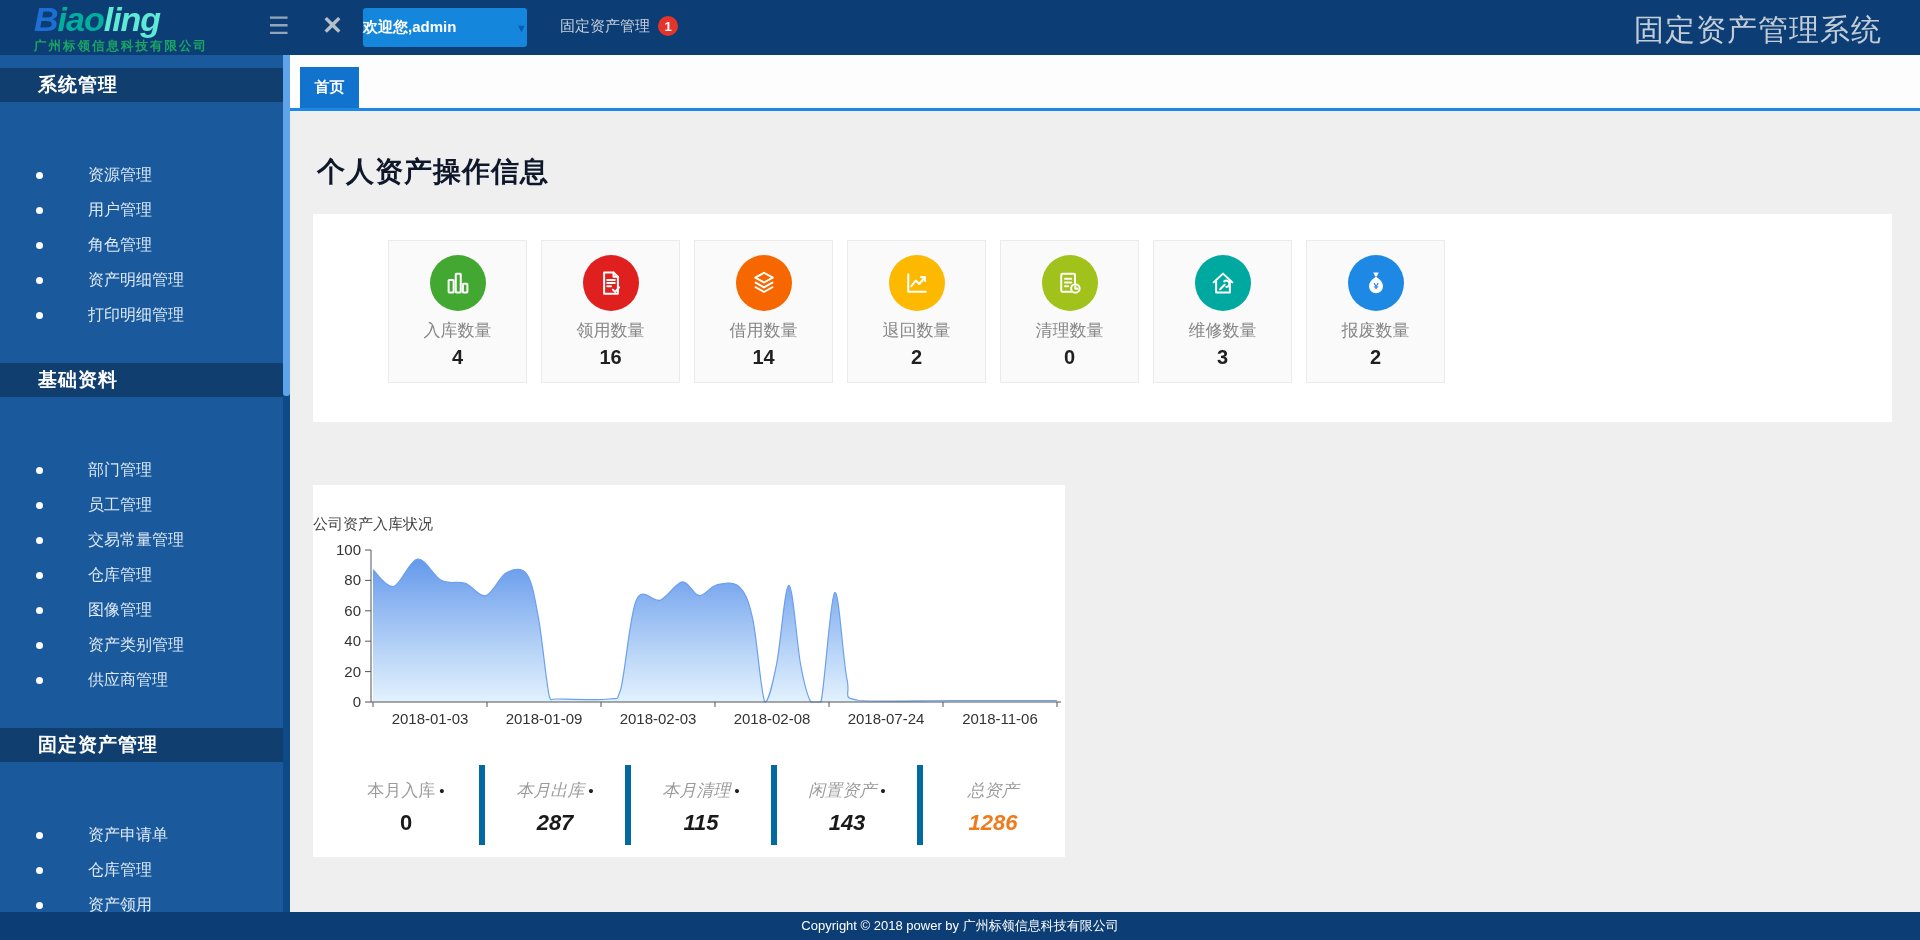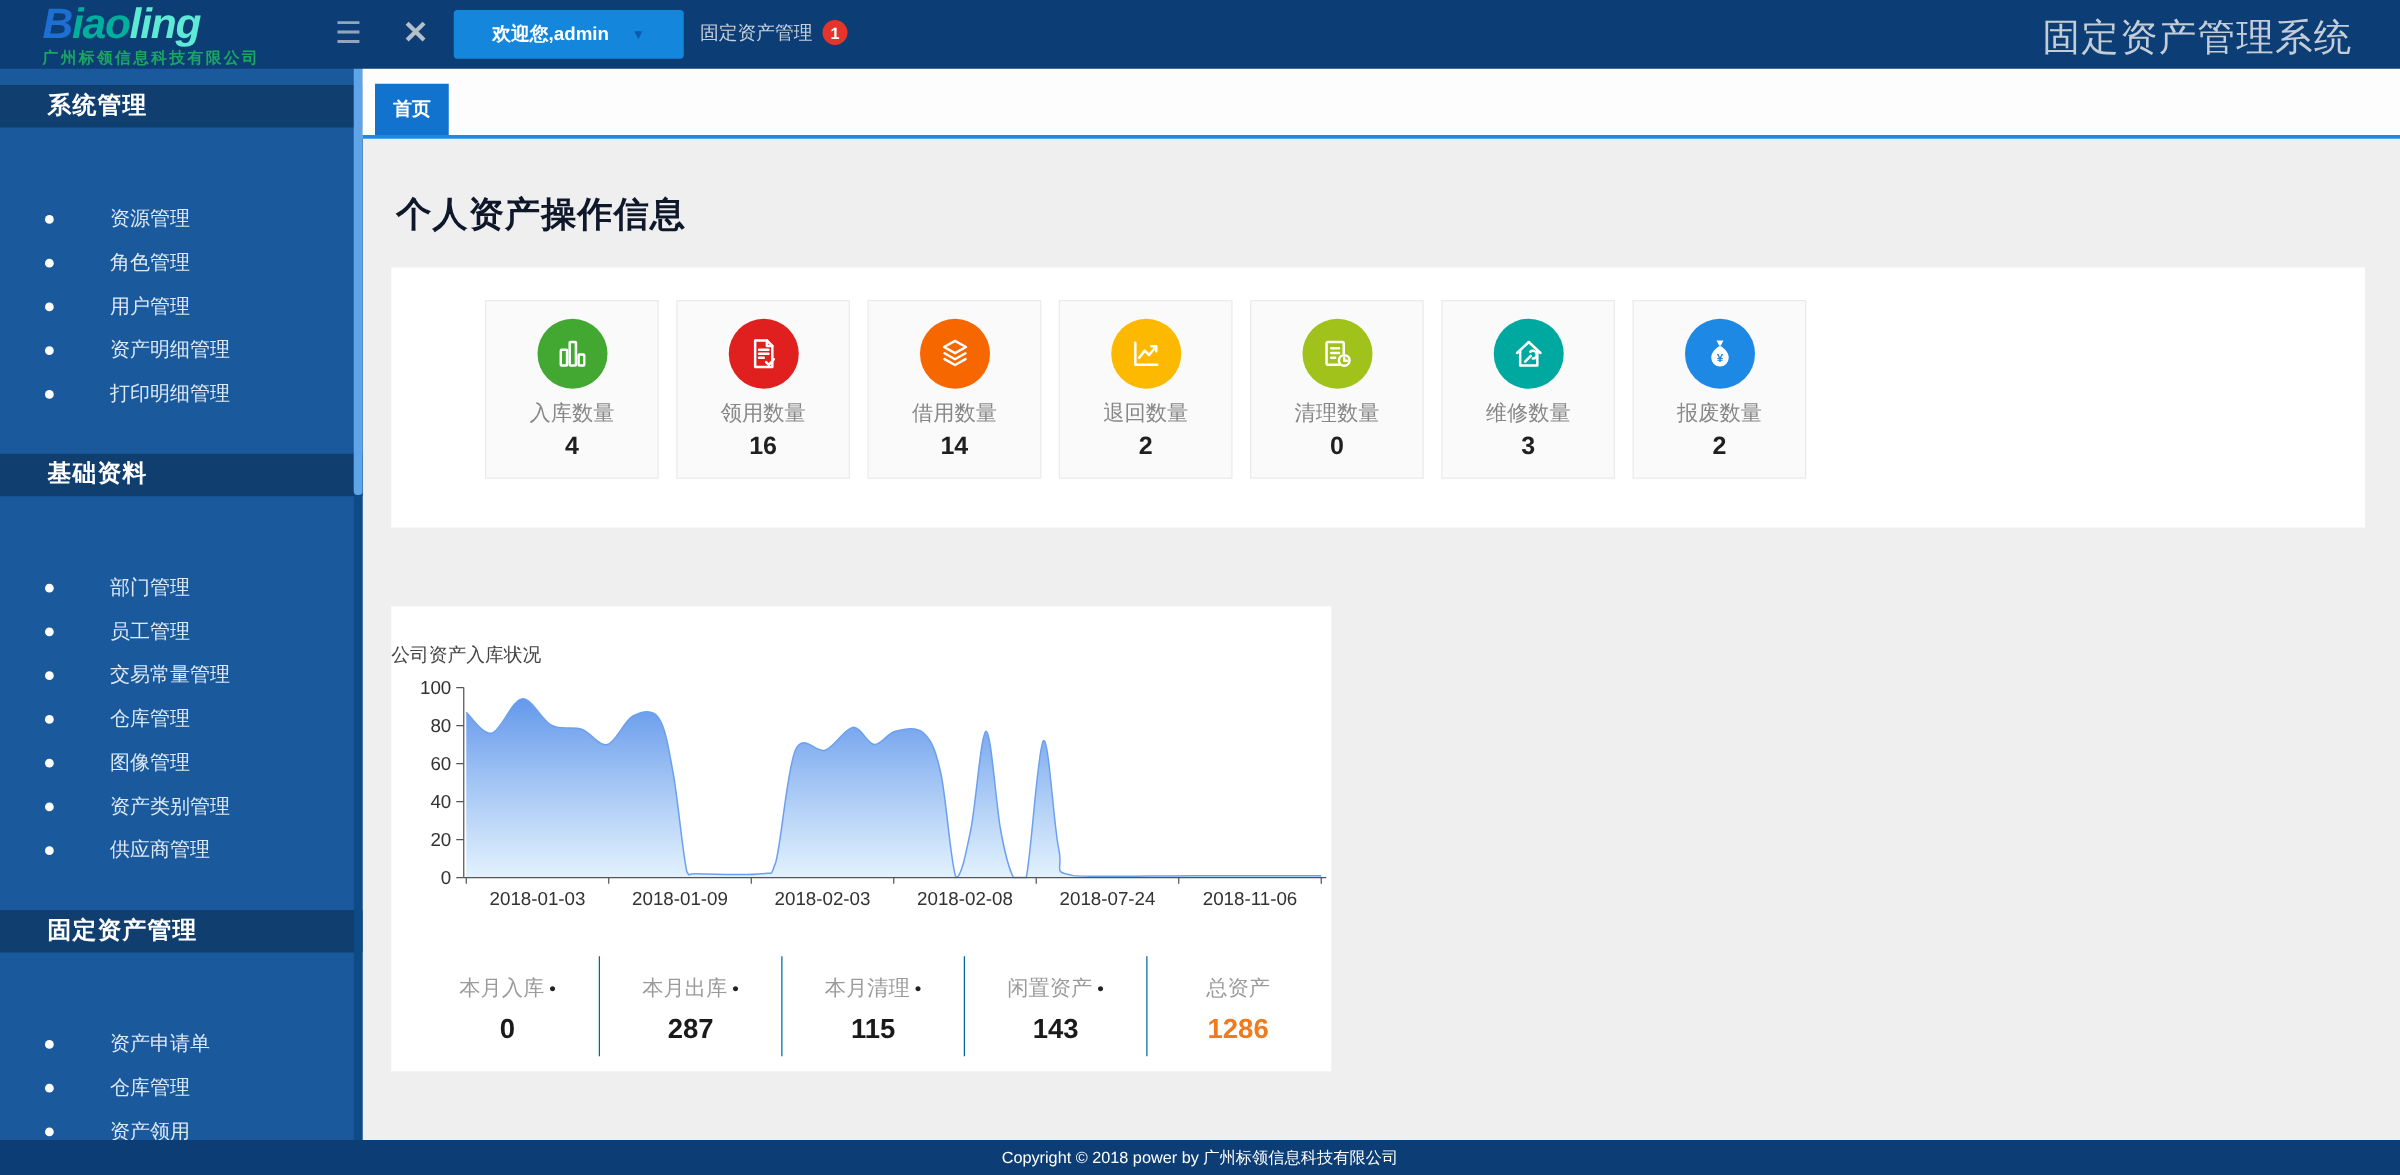--- a/index.html
+++ b/index.html
@@ -6,21 +6,21 @@
   html,body { width:1920px; height:940px; overflow:hidden; font-family:"Liberation Sans",sans-serif; background:#efefef; }
 
   
   .header { position:absolute; left:0; top:0; width:1920px; height:55px; background:#0c3e75; z-index:30; }
   .logo-box { position:absolute; left:34px; top:2px; cursor:pointer; }
   .logo-text { font-size:34px; font-style:italic; font-weight:bold; letter-spacing:-1px; line-height:34px; }
   .logo-b { color:#1d6fd3; } .logo-mid { color:#00b09c; } .logo-tail { color:#5eead4; }
   .logo-sub { font-size:12.5px; letter-spacing:2px; color:#1ba563; font-weight:bold; margin-top:2px; }
   .menu-toggle { position:absolute; left:268px; top:12px; font-size:24px; color:#92a5bb; cursor:pointer; }
   .close-x { position:absolute; left:322px; top:11px; font-size:25px; font-weight:bold; color:#b4bfcb; cursor:pointer; }
-  .admin-btn { position:absolute; left:363px; top:8px; width:184px; height:39px; background:#1487dd; border:none; border-radius:3px; color:#fff; font-size:15px; font-weight:bold; cursor:pointer; font-family:inherit; display:flex; align-items:center; justify-content:center; gap:18px; }
+  .admin-btn { position:absolute; left:363px; top:8px; width:164px; height:39px; background:#1487dd; border:none; border-radius:3px; color:#fff; font-size:15px; font-weight:bold; cursor:pointer; font-family:inherit; display:flex; align-items:center; justify-content:space-between; gap:18px; }
   .admin-caret { font-size:11px; color:#0b5bb0; }
   .reminder { position:absolute; left:560px; top:16px; font-size:15px; color:#c6d0dc; display:flex; align-items:center; gap:8px; }
   .badge { display:inline-flex; align-items:center; justify-content:center; width:20px; height:20px; border-radius:50%; background:#e5342c; color:#fff; font-size:13px; font-weight:bold; }
   .app-title { position:absolute; right:38px; top:10px; font-size:30px; color:#c3cdd8; letter-spacing:1px; }
 
   
   .sidebar { position:absolute; left:0; top:47px; width:290px; height:885px; background:#1a5a9c; z-index:10; }
   .sb-section { height:34px; line-height:34px; background:#103e6f; color:#fff; font-size:19px; font-weight:bold; padding-left:38px; letter-spacing:1px; cursor:pointer; }
   .sb-ul { list-style:none; padding-top:28px;margin-top:28px; }
   .sb-ul.end { margin-bottom:30px; }
@@ -44,21 +44,21 @@
   .stat-label { font-size:17px; color:#878787; }
   .stat-value { font-size:20px; font-weight:bold; color:#1f1f1f; margin-top:4px; }
 
   .chart-panel { position:absolute; left:23px; top:374px; width:752px; height:372px; background:#fff; }
   .chart-title { padding-top:30px; font-size:15px; font-weight:normal; color:#444; }
   .chart-svg { position:absolute; left:0; top:55px; }
   .chart-svg text { font-family:"Liberation Sans",sans-serif; }
 
   .summary-row { position:absolute; left:20px; top:280px; width:730px; height:80px; display:flex; }
   .sum-col { width:146px; text-align:center; }
-  .sum-col + .sum-col { border-left:1px solid #0369a1; }
+  .sum-col + .sum-col { border-left:6px solid #0369a1;font-style:italic; }
   .sum-label { font-size:17px; color:#9b9b9b; margin-top:14px; }
   .sum-dot { color:#222; font-size:15px; margin-left:4px; }
   .sum-value { font-size:22px; font-weight:bold; color:#1a1a1a; margin-top:8px; }
   .sum-value.hl { color:#f07b1c; }
 
   
   .footer { position:absolute; left:0; bottom:0; width:1920px; height:28px; background:#0c3e75; color:#fff; font-size:13px; text-align:center; line-height:28px; z-index:40; }
 </style>
 </head>
 <body>
@@ -85,25 +85,25 @@
   <div id="sb-sections" style="padding-top:21px;">
   <div class="sb-section">系统管理</div>
   <ul class="sb-ul end">
 
     <li class="sb-item">
       <span class="bullet"></span>
       <span>资源管理</span>
     </li>
     <li class="sb-item">
       <span class="bullet"></span>
+      <span>用户管理</span>
+    </li>
+    <li class="sb-item">
+      <span class="bullet"></span>
       <span>角色管理</span>
-    </li>
-    <li class="sb-item">
-      <span class="bullet"></span>
-      <span>用户管理</span>
     </li>
     <li class="sb-item">
       <span class="bullet"></span>
       <span>资产明细管理</span>
     </li>
     <li class="sb-item">
       <span class="bullet"></span>
       <span>打印明细管理</span>
     </li>
   </ul>

